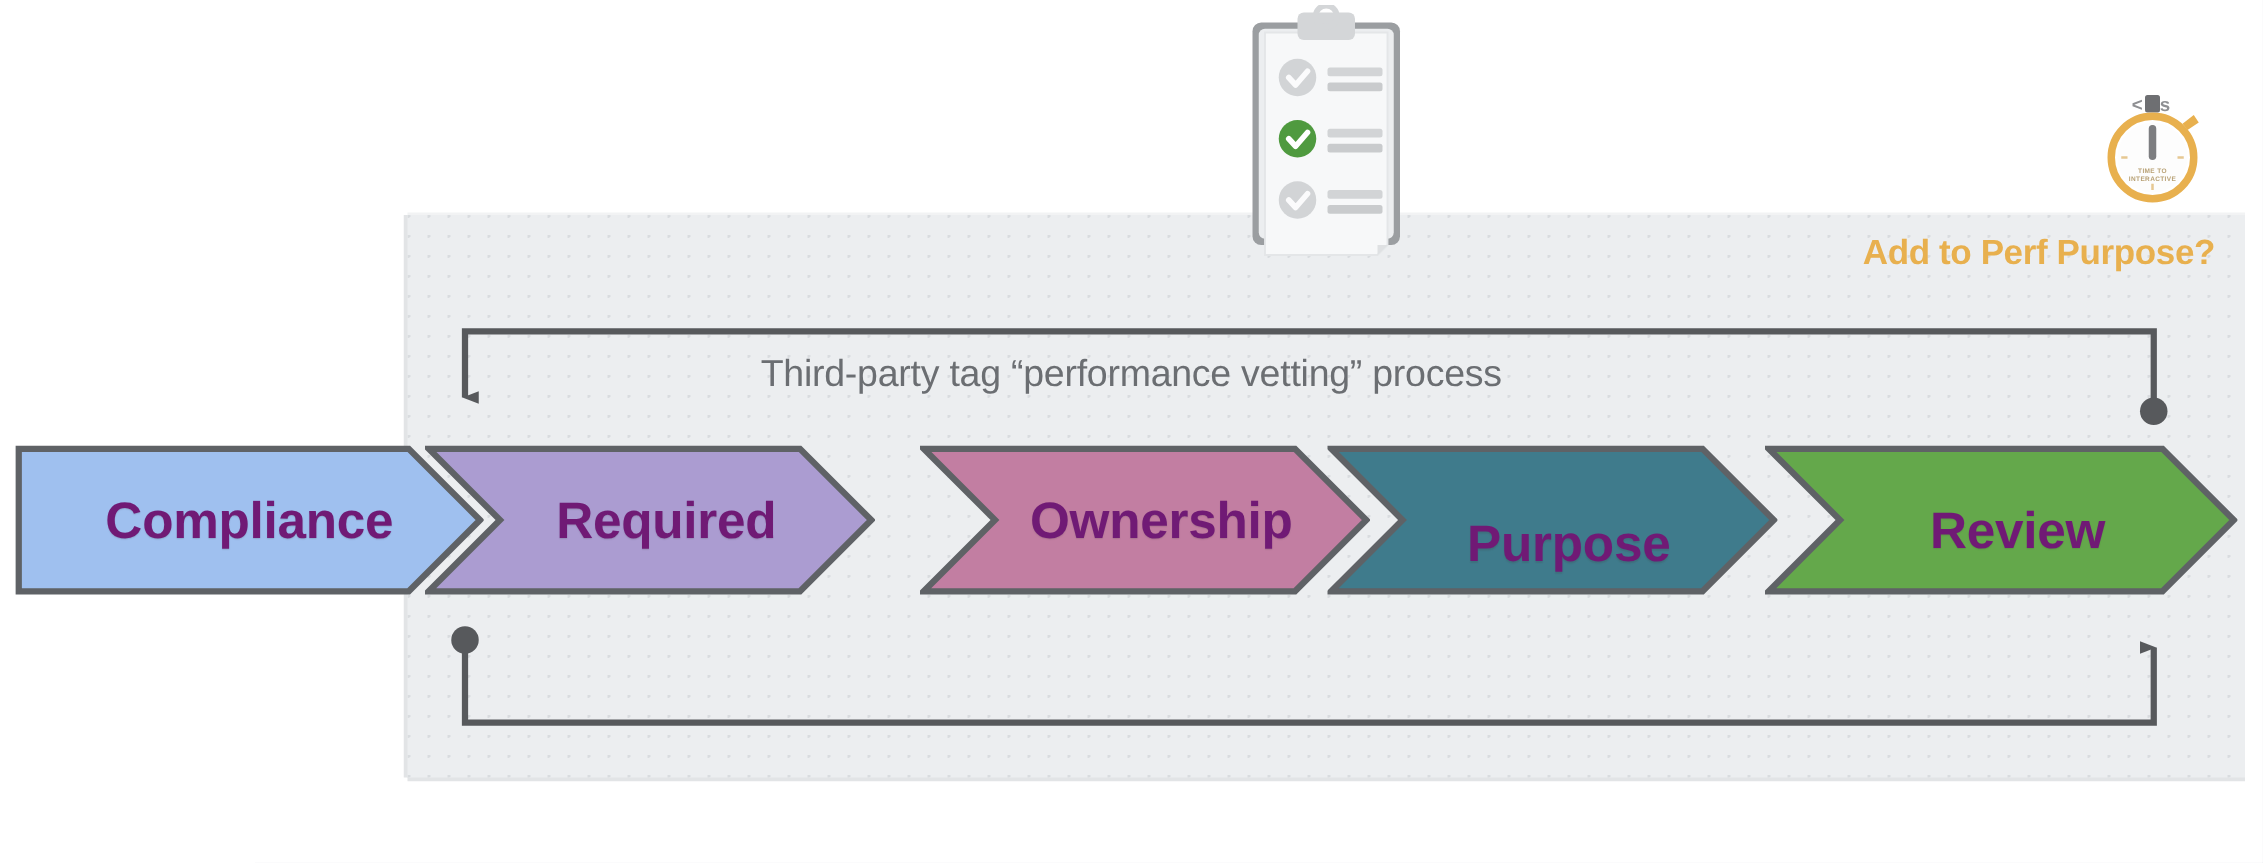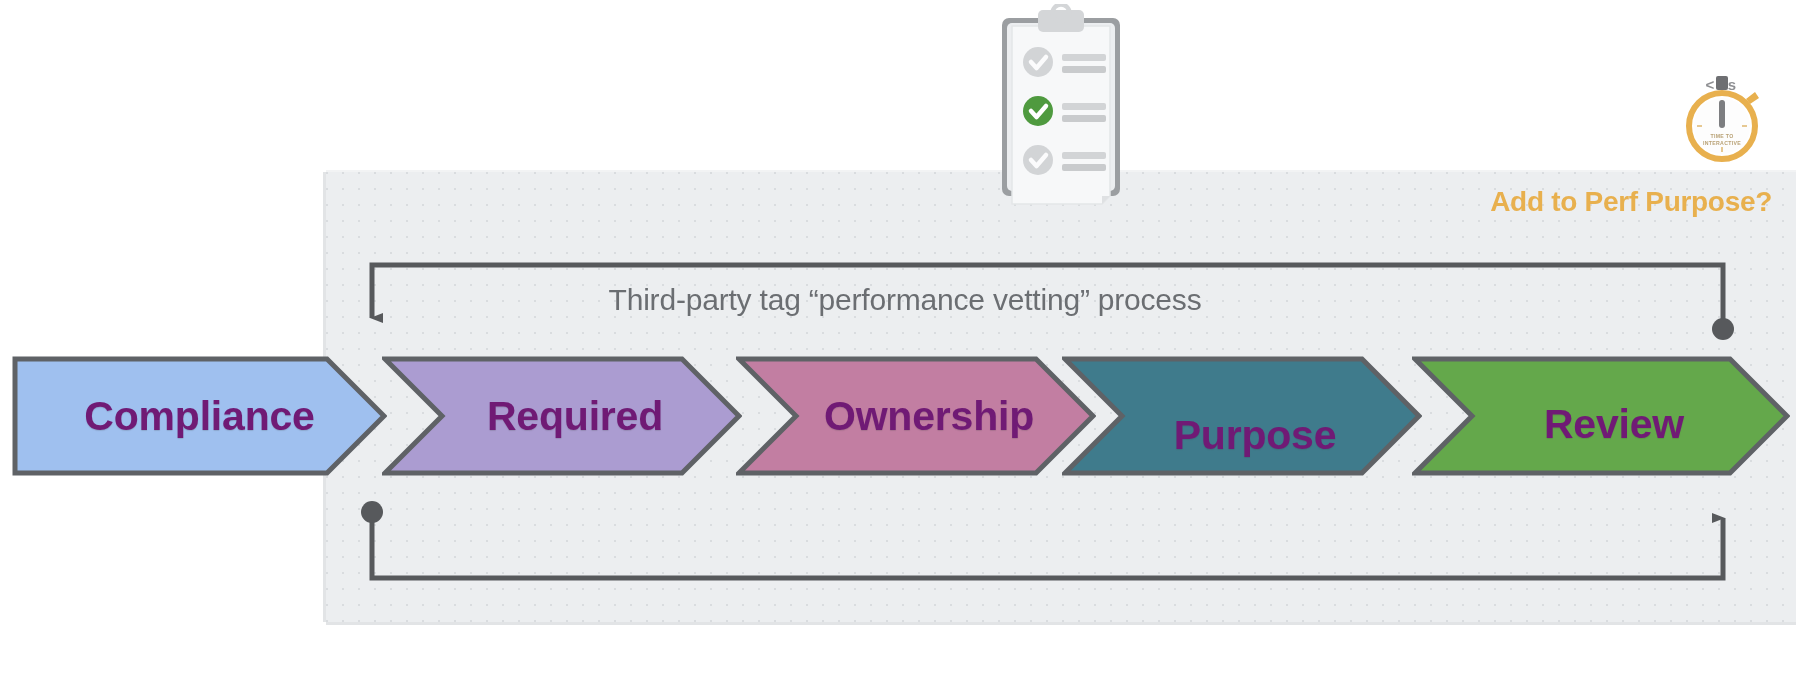--- a/index.html
+++ b/index.html
@@ -222,21 +222,21 @@
 
   <div class="chev-row">
 
     <div class="chev" style="left:12px; width:375px;">
       <svg width="375" height="120" viewBox="0 0 375 120" preserveAspectRatio="none">
         <path d="M3 3 L315 3 L372 60 L315 117 L3 117 Z" fill="#9fc0ef" stroke="#5f6266" stroke-width="5" stroke-linejoin="miter"></path>
       </svg>
       <span class="chev-label">Compliance</span>
     </div>
 
-    <div class="chev" style="left:382px; width:360px;text-align:center;">
+    <div class="chev" style="left:340px; width:360px;text-align:center;">
       <svg width="360" height="120" viewBox="0 0 360 120" preserveAspectRatio="none">
         <path d="M3 3 L300 3 L357 60 L300 117 L3 117 L60 60 Z" fill="#ab9cd1" stroke="#5f6266" stroke-width="5" stroke-linejoin="miter"></path>
       </svg>
       <span class="chev-label" style="margin-left:26px;">Required</span>
     </div>
 
     <div class="chev" style="left:736px; width:360px;">
       <svg width="360" height="120" viewBox="0 0 360 120" preserveAspectRatio="none">
         <path d="M3 3 L300 3 L357 60 L300 117 L3 117 L60 60 Z" fill="#c27ea2" stroke="#5f6266" stroke-width="5" stroke-linejoin="miter"></path>
       </svg>

